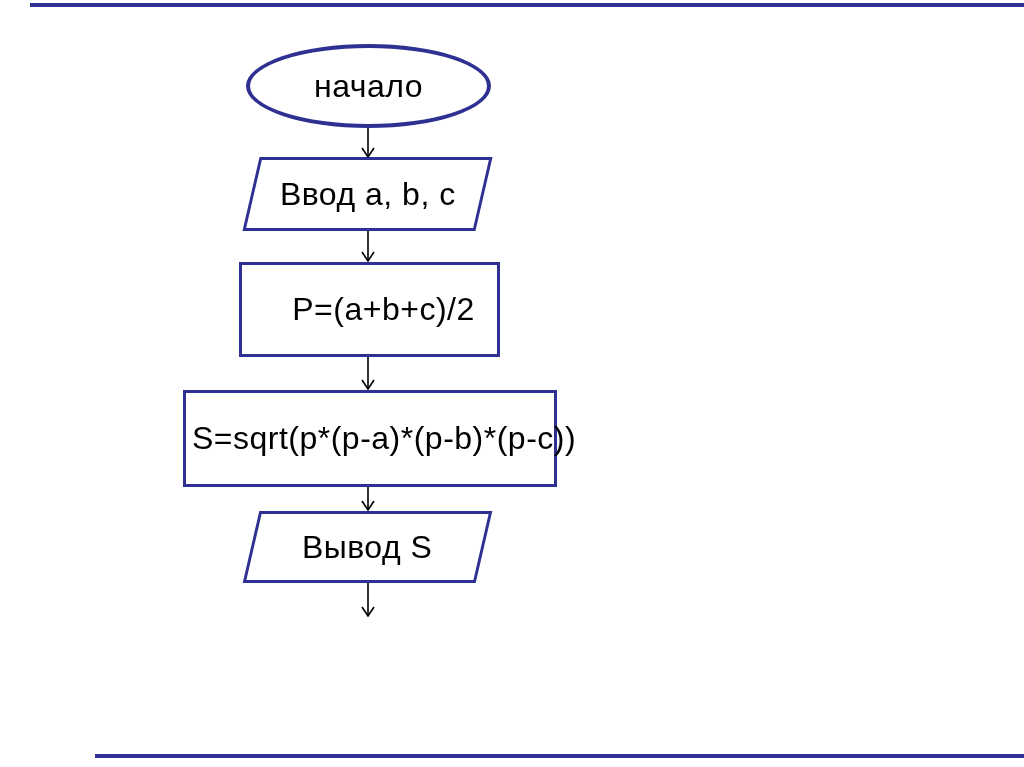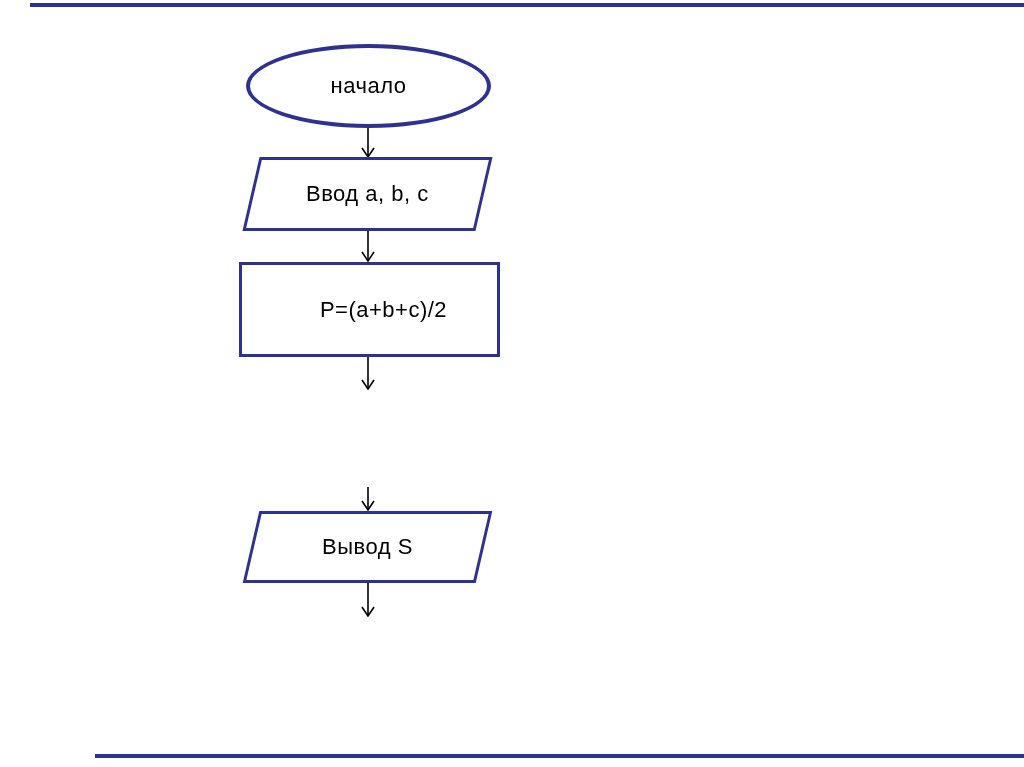--- a/index.html
+++ b/index.html
@@ -25,21 +25,21 @@
 
   .node {
     position: absolute;
     box-sizing: border-box;
     display: flex;
     align-items: center;
     justify-content: center;
     background: #ffffff;
   }
   .node .label {
-    font-size: 22px;
+    font-size: 32px;
     letter-spacing: 0.5px;
     color: #000000;
     white-space: nowrap;
     text-align: right;
   }
 
   .terminator {
     border: 4px solid #2e3192;
     border-radius: 50%;
   }
@@ -109,20 +109,23 @@
     <span class="label">P=(a+b+c)/2</span>
   </div>
 
   <div class="flow-arrow arrow-3">
     <svg width="20" height="33" viewBox="0 0 20 33">
       <line x1="10" y1="0" x2="10" y2="31" stroke="#000000" stroke-width="1.6"></line>
       <polyline points="4,23 10,32 16,23" fill="none" stroke="#000000" stroke-width="1.6"></polyline>
     </svg>
   </div>
 
+  <div class="node process rect-s">
+    <span class="label">S=sqrt(p*(p-a)*(p-b)*(p-c))</span>
+  </div>
 
   <div class="flow-arrow arrow-4">
     <svg width="20" height="24" viewBox="0 0 20 24">
       <line x1="10" y1="0" x2="10" y2="22" stroke="#000000" stroke-width="1.6"></line>
       <polyline points="4,14 10,23 16,14" fill="none" stroke="#000000" stroke-width="1.6"></polyline>
     </svg>
   </div>
 
   <div class="node io para-output">
     <span class="label">Вывод S</span>

